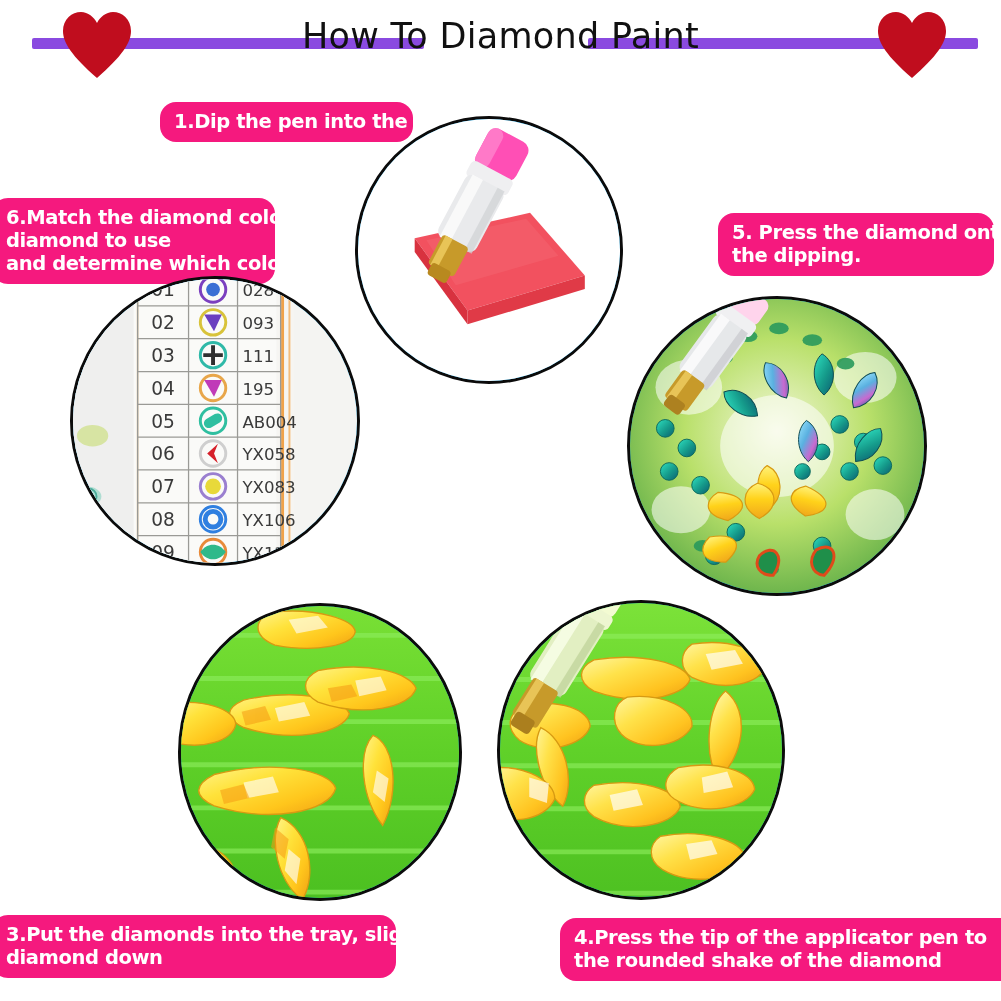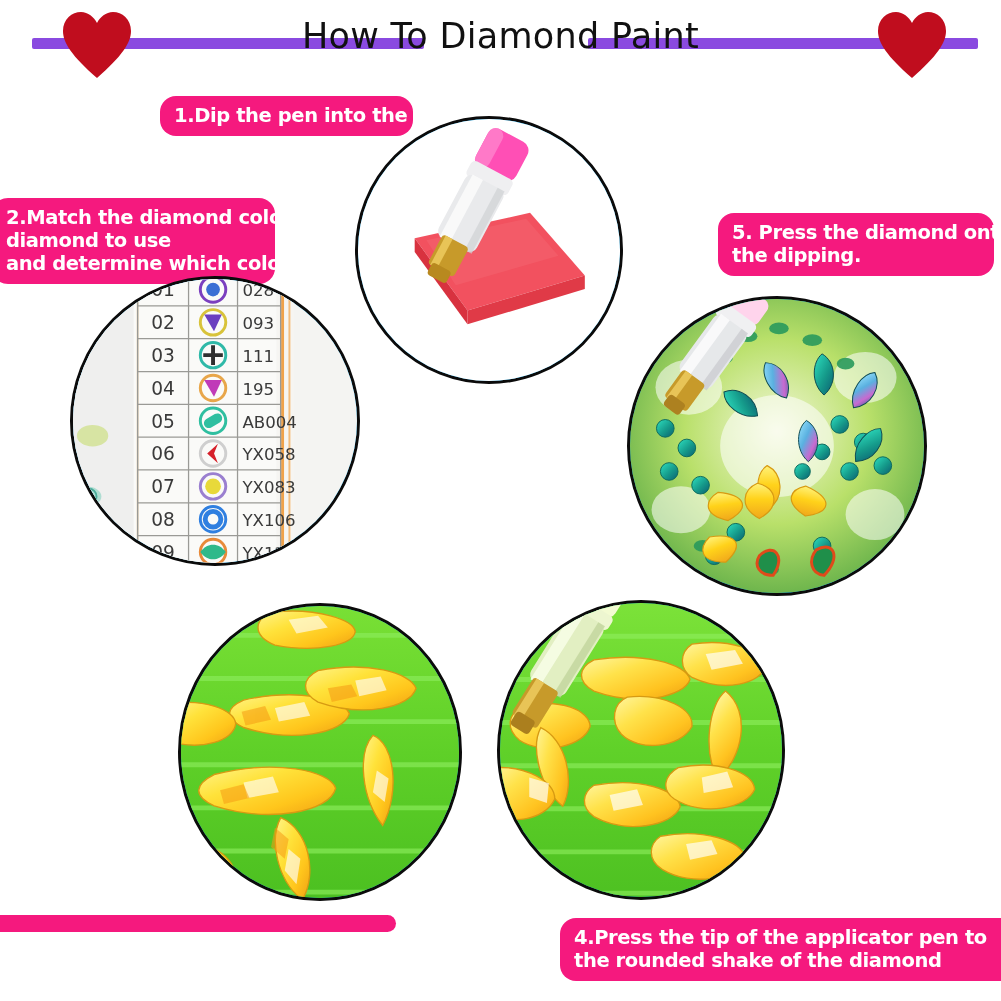--- a/index.html
+++ b/index.html
@@ -70,21 +70,21 @@
     </div>
     <div class="heart right">
       <svg viewBox="0 0 74 70">
         <path class="heart-path" d="M37 68 C 12 46 3 33 3 21 C 3 9 12 2 21 2 C 28 2 34 7 37 13 C 40 7 46 2 53 2 C 62 2 71 9 71 21 C 71 33 62 46 37 68 Z" fill="#c00d1e"></path>
       </svg>
     </div>
 
     <div class="title">How To Diamond Paint</div>
   </div>
 
-  <div class="label" id="label-1" style="background: rgb(245, 25, 126); color: rgb(255, 255, 255);">
+  <div class="label" id="label-1" style="background: rgb(245, 25, 126); color: rgb(255, 255, 255); margin-top: 6px;">
     <span>1.Dip the pen into the gel</span>
   </div>
 
   <div class="bubble circle" id="photo-gel" style="border-color: rgb(11, 11, 11);">
     <svg viewBox="0 0 268 268" preserveAspectRatio="xMidYMid slice">
       <rect x="0" y="0" width="268" height="268" fill="#ffffff"></rect>
 
       <g>
         <path d="M58 122 L176 96 L232 160 L112 196 Z" fill="#f2515f"></path>
         <path d="M58 122 L112 196 L112 210 L58 136 Z" fill="#d8323f"></path>
@@ -100,21 +100,21 @@
         <rect x="102" y="62" width="12" height="72" fill="#fbfbfc" opacity=".85"></rect>
         <rect x="131" y="62" width="8" height="72" fill="#cfd1d4" opacity=".7"></rect>
         <rect x="104" y="130" width="30" height="34" rx="4" fill="#c79a2a"></rect>
         <rect x="107" y="130" width="8" height="34" fill="#e8c457"></rect>
         <rect x="108" y="160" width="22" height="14" rx="4" fill="#b8891f"></rect>
       </g>
     </svg>
   </div>
 
   <div class="label" id="label-2" style="background: rgb(245, 25, 126); color: rgb(255, 255, 255);">
-    <span>2.Match the diamond color</span>
+    <span>6.Match the diamond color</span>
     <span>diamond to use</span>
     <span>and determine which color</span>
   </div>
 
   <div class="bubble circle" id="photo-chart" style="border-color: rgb(11, 11, 11);">
     <svg viewBox="0 0 290 290" preserveAspectRatio="xMidYMid slice" id="chart-svg">
       <rect x="0" y="0" width="290" height="290" fill="#f4f4f2"></rect>
       <rect x="0" y="0" width="62" height="290" fill="#efefee"></rect>
 
       <ellipse cx="20" cy="160" rx="16" ry="11" fill="#cfe08a" opacity=".75"></ellipse>
@@ -363,20 +363,22 @@
       <g fill="#f59a14" opacity=".55">
         <path d="M62 108 L86 102 L92 116 L66 122 Z"></path>
         <path d="M150 84 L174 80 L180 92 L154 98 Z"></path>
         <path d="M40 188 L64 182 L70 196 L44 202 Z"></path>
         <path d="M96 226 L110 238 L106 258 L92 246 Z"></path>
       </g>
     </svg>
   </div>
 
   <div class="label" id="label-3" style="background: rgb(245, 25, 126); color: rgb(255, 255, 255);">
+    <span>3.Put the diamonds into the tray, slightly</span>
+    <span>diamond down</span>
   </div>
 
   <div class="bubble" id="photo-press" style="border-color: rgb(11, 11, 11);">
     <svg viewBox="0 0 288 300" preserveAspectRatio="xMidYMid slice">
       <defs>
         <linearGradient id="trayG2" x1="0" y1="0" x2="0" y2="1">
           <stop offset="0%" stop-color="#7ce239"></stop>
           <stop offset="50%" stop-color="#60d129"></stop>
           <stop offset="100%" stop-color="#4ec122"></stop>
         </linearGradient>

